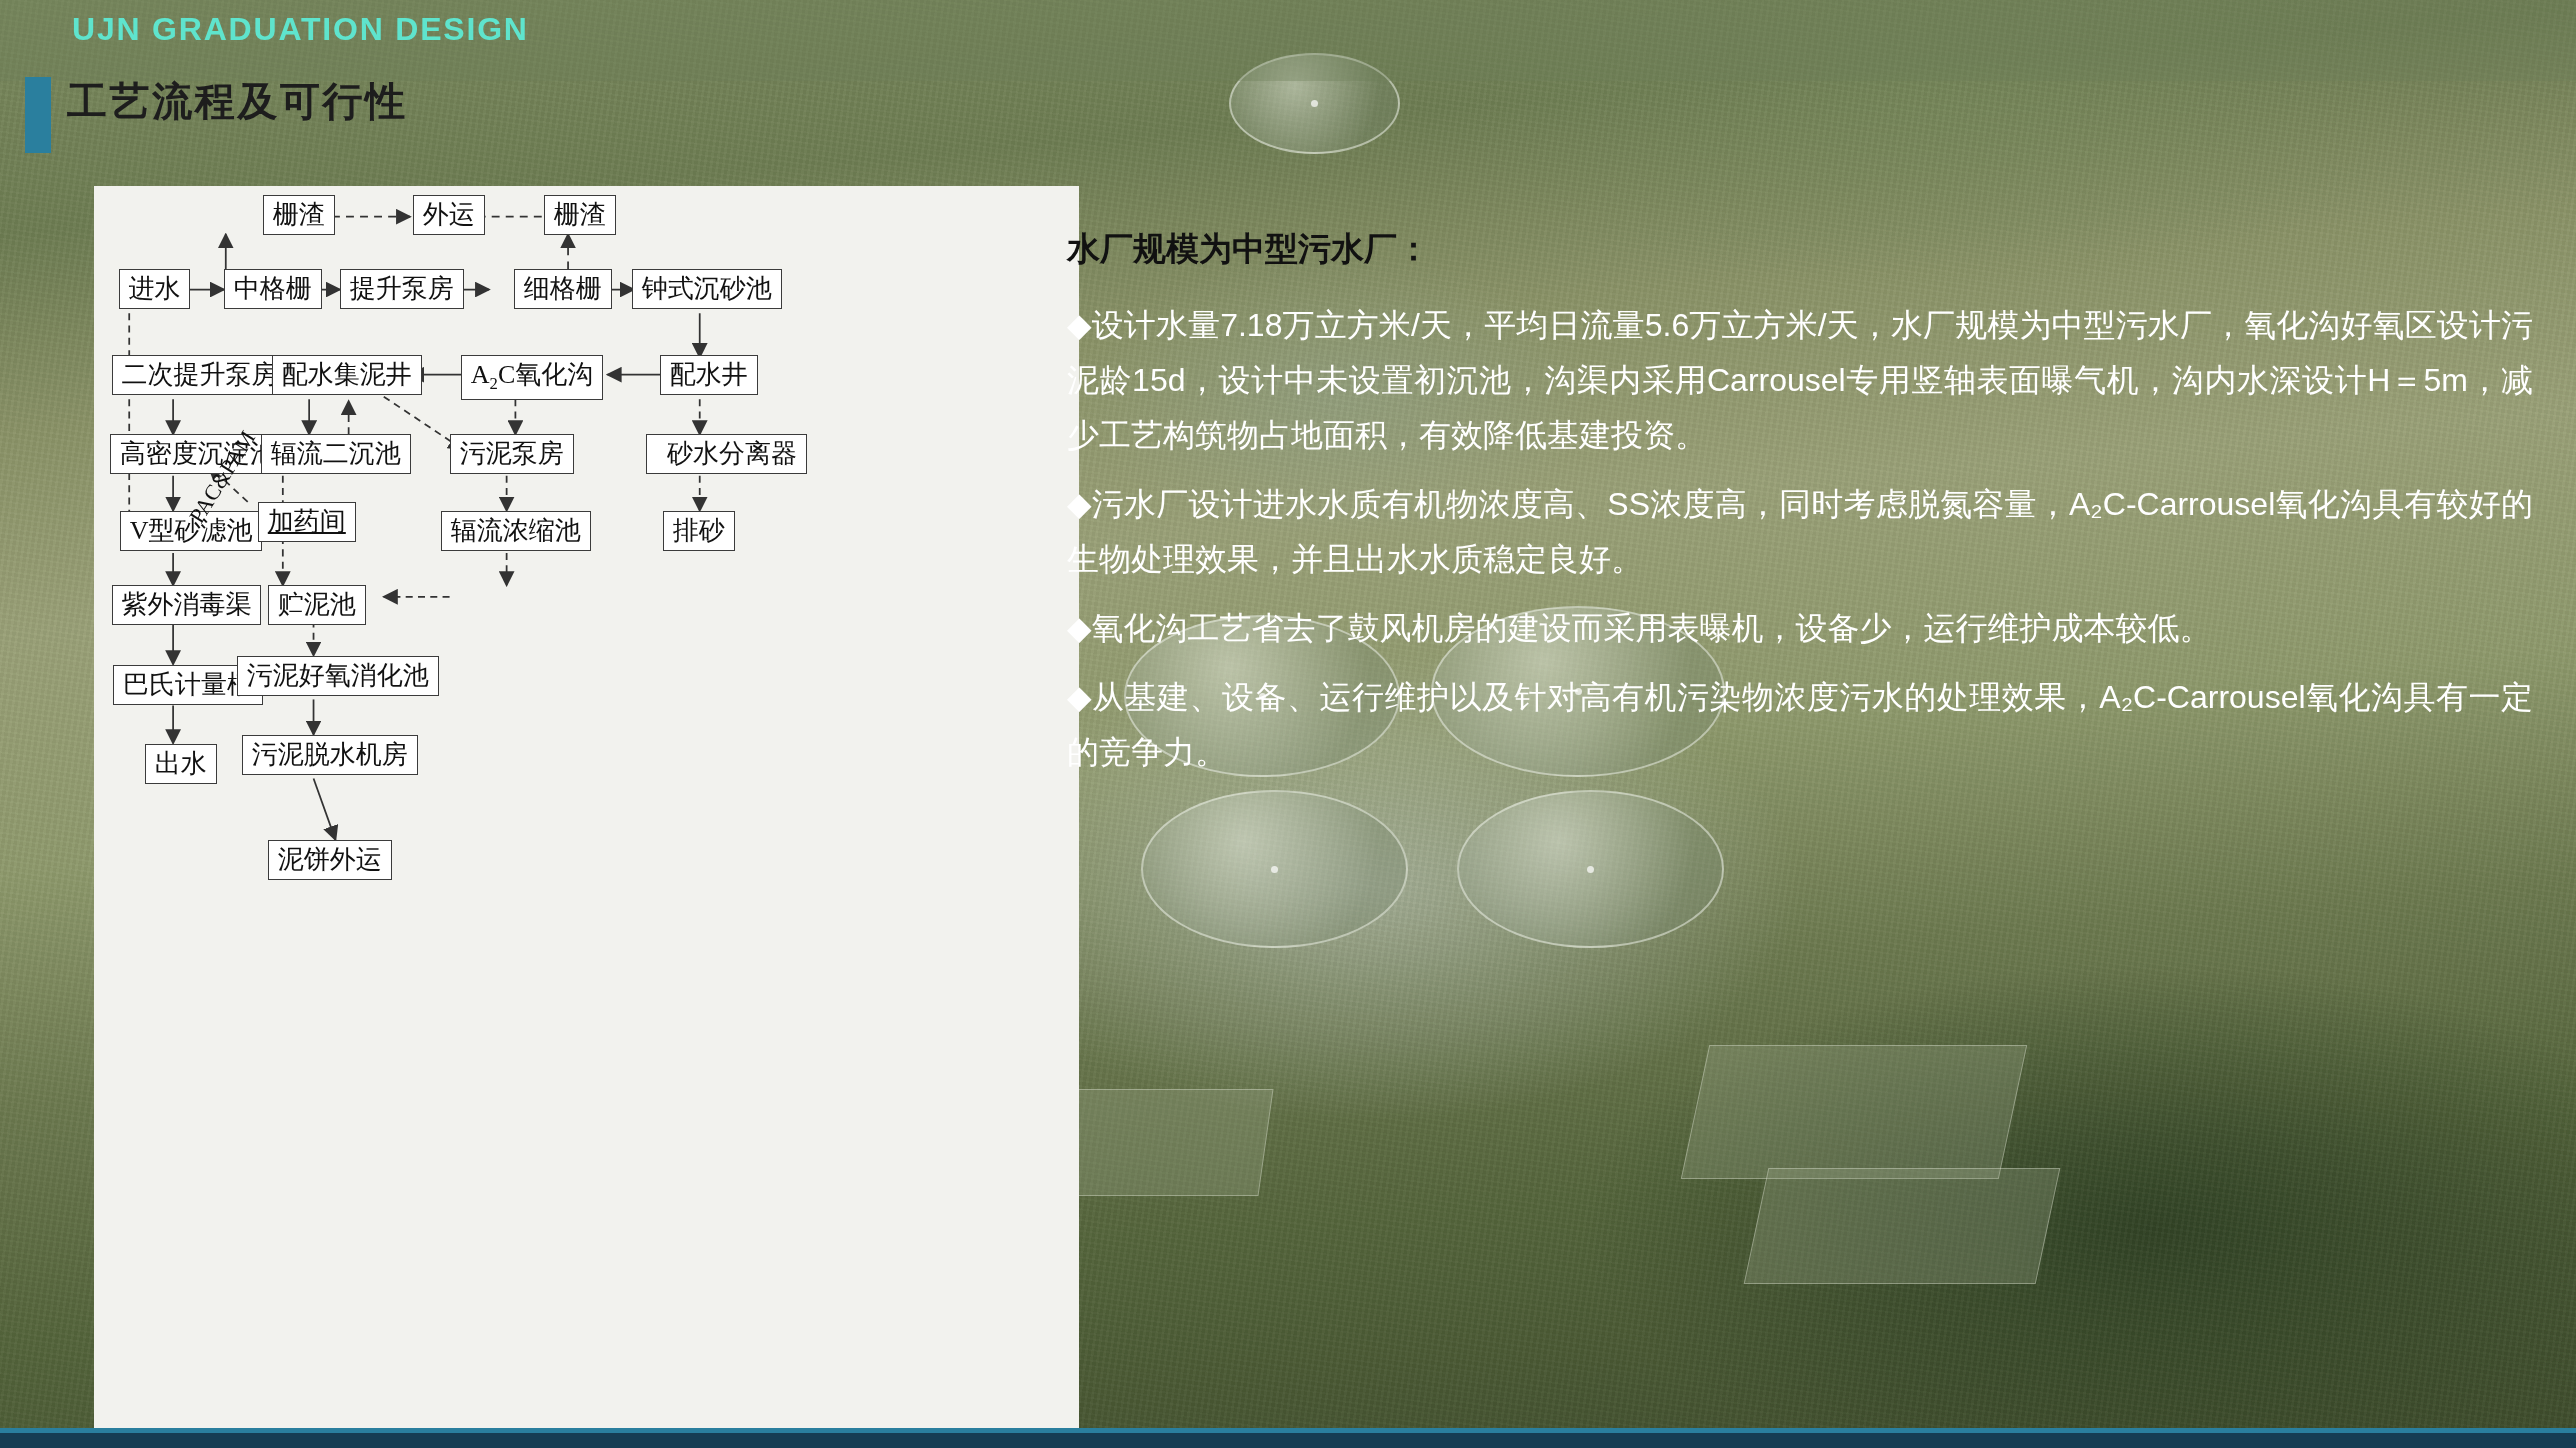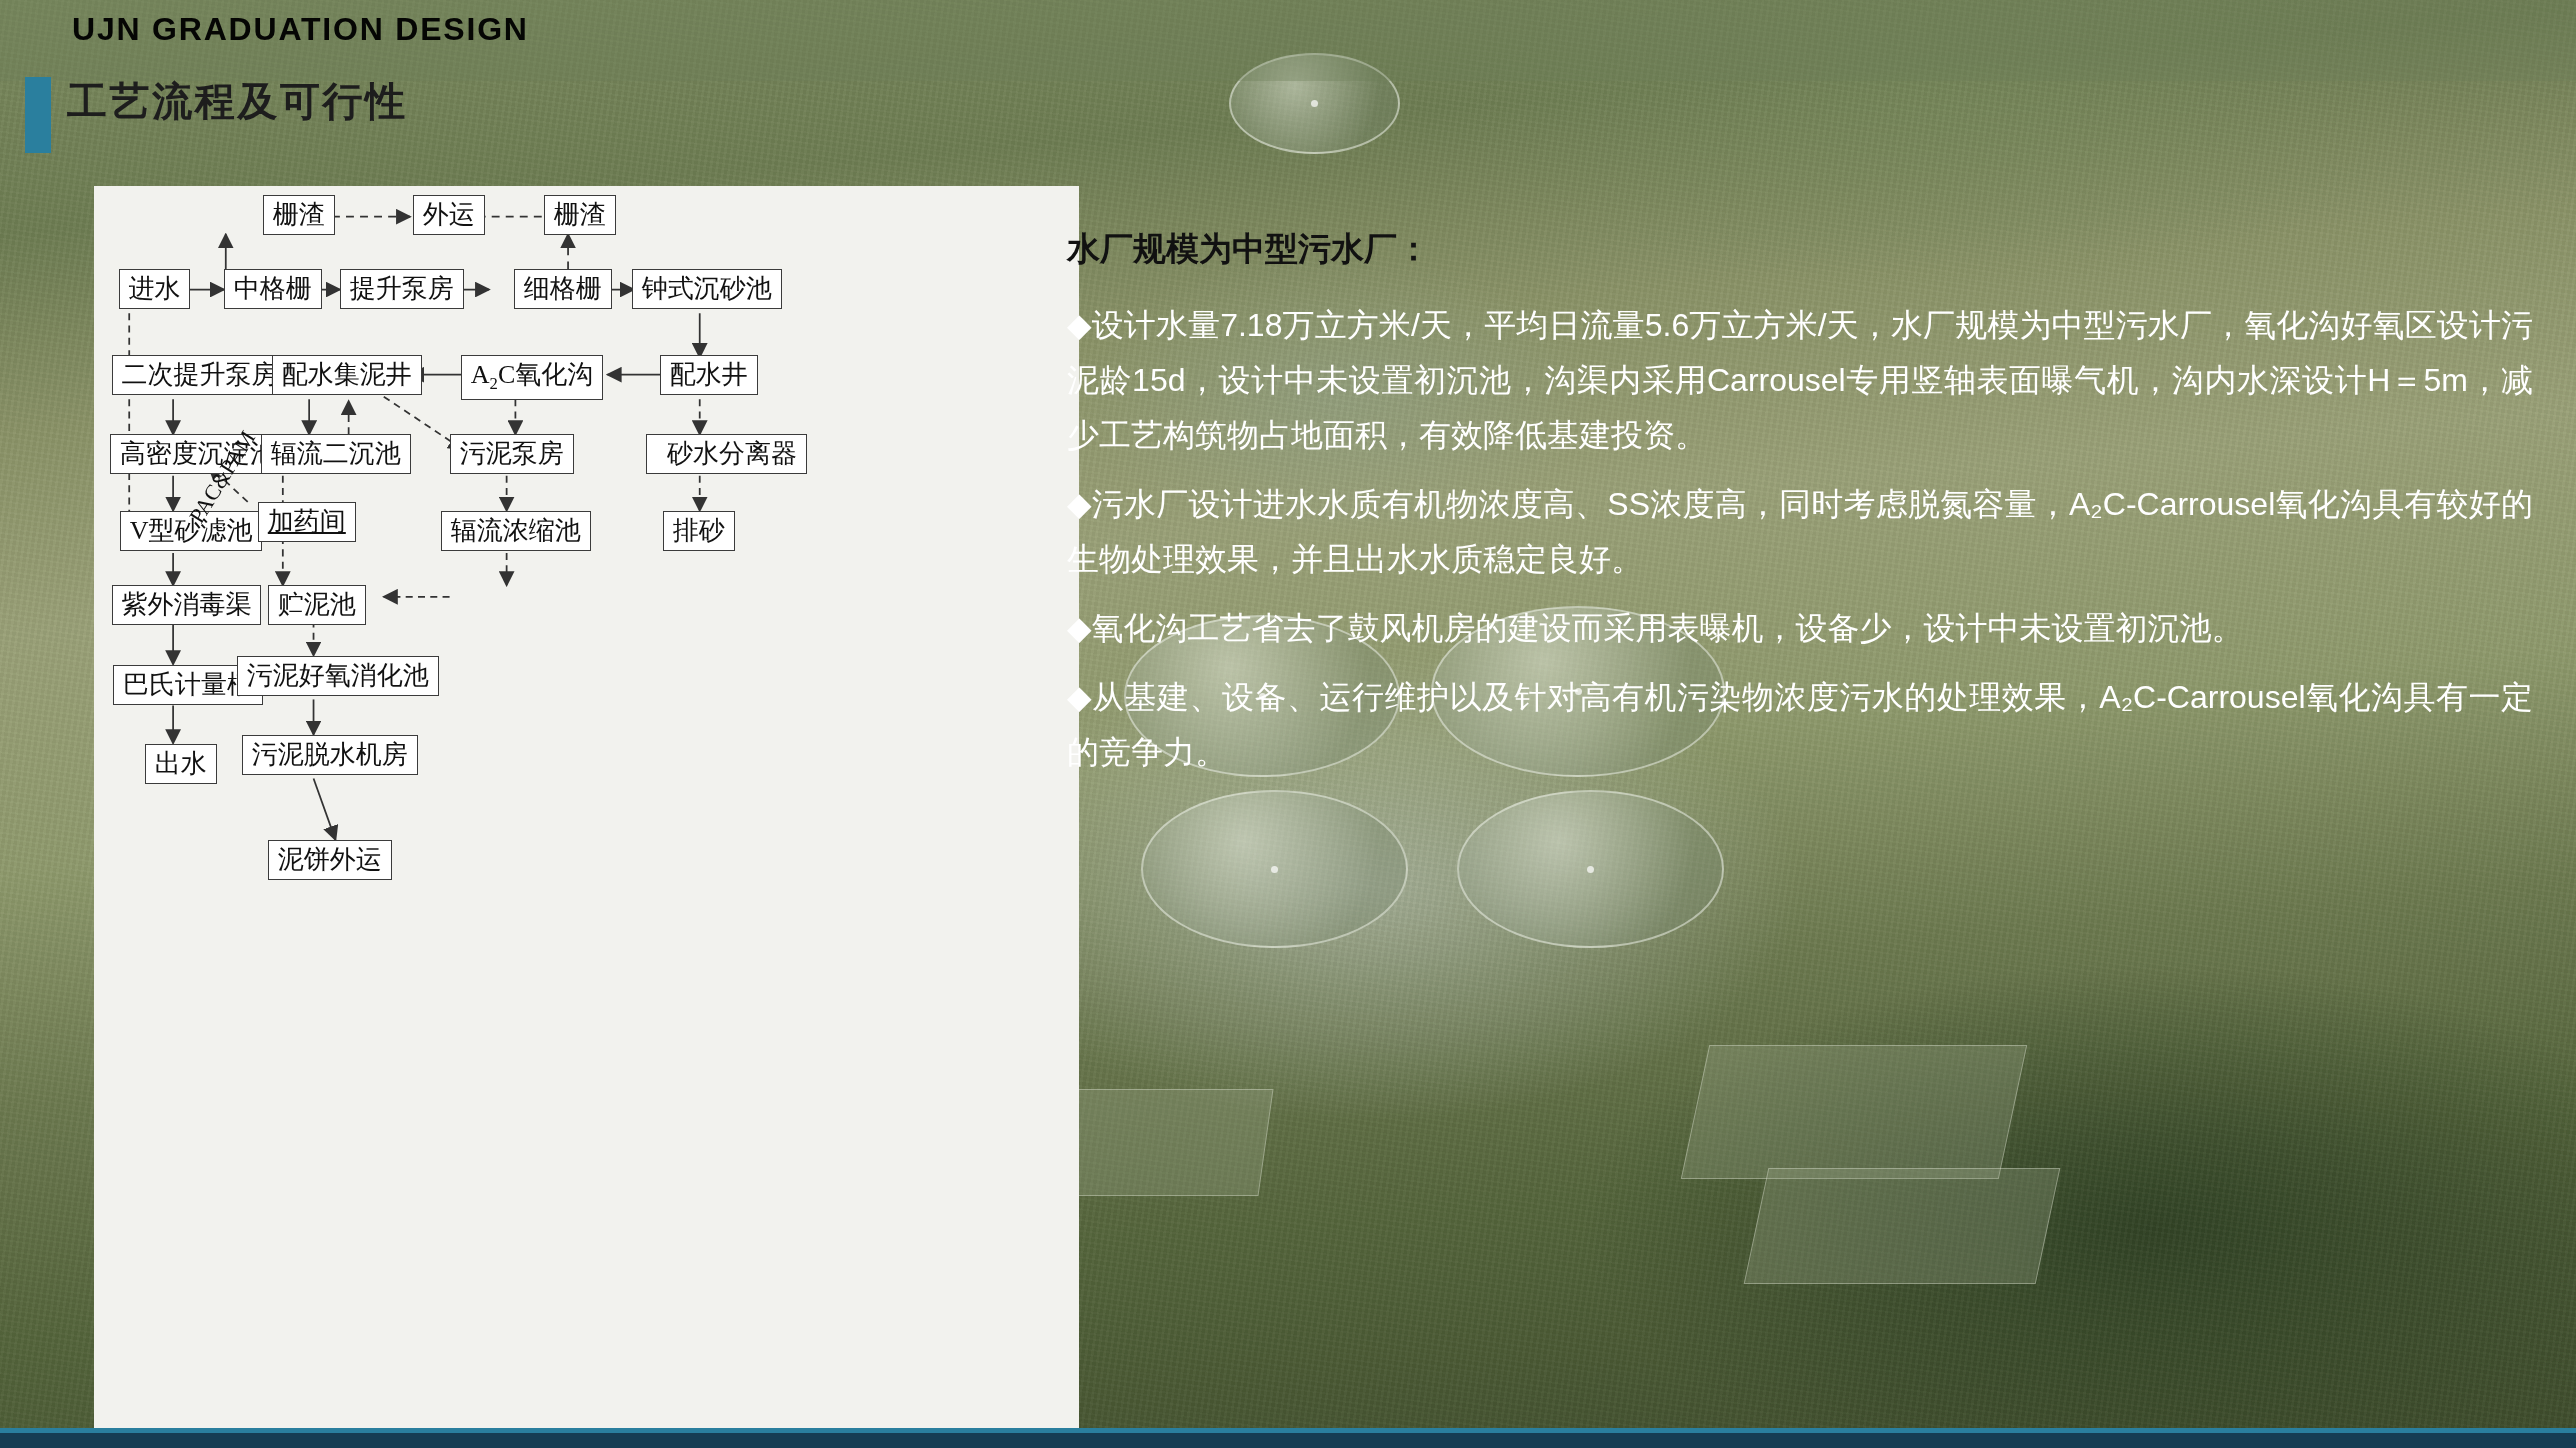--- a/index.html
+++ b/index.html
@@ -22,21 +22,21 @@
         repeating-linear-gradient(98deg, rgba(255,255,255,.045) 0 2.6px, rgba(0,0,0,.045) 2.6px 6.1px),
         repeating-linear-gradient(8deg, rgba(255,255,255,.03) 0 1.8px, rgba(0,0,0,.03) 1.8px 5.3px);
       opacity:.55;}
   
   .tank{position:absolute;border-radius:50%;border:2.6px solid rgba(235,238,228,.55);
         background:radial-gradient(circle at 38% 32%, rgba(222,228,214,.55), rgba(120,135,110,.35) 70%);}
   .tank:after{content:"";position:absolute;left:50%;top:50%;width:7px;height:7px;margin:-3.5px 0 0 -3.5px;border-radius:50%;background:rgba(255,255,255,.7);}
   .rect{position:absolute;border:1.8px solid rgba(225,230,215,.4);background:rgba(160,172,145,.28);}
   
   #headerbar{position:absolute;left:0;top:0;width:100%;height:81px;background:rgba(110,126,88,.35);}
-  #ujn{position:absolute;left:72px;top:10.5px;font-size:32px;letter-spacing:1.8px;font-weight:bold;color:#000000;opacity:.95;}
+  #ujn{position:absolute;left:72px;top:10.5px;font-size:32px;letter-spacing:1.8px;font-weight:bold;color:#5eead4;opacity:.95;}
   #titlebar{position:absolute;left:24.6px;top:77px;width:26px;height:76px;background:#2a7f9e;}
   #title{position:absolute;left:67px;top:74px;font-size:40px;font-weight:bold;color:#1d1d1d;letter-spacing:2.6px;}
   
   #flowpanel{position:absolute;left:51px;top:186px;width:985px;height:1431px;background:#f2f2ee;margin-left:43px;}
   #flowsvg{position:absolute;left:0;top:0;}
   .node{position:absolute;border:1.4px solid #3b3b3b;background:#ffffff;color:#111;
         font-size:26px;line-height:1;display:flex;align-items:center;justify-content:center;
         padding:6.1px 8.8px;white-space:nowrap;font-family:"Liberation Serif","DejaVu Serif",serif;}
   .node sub{font-size:16.7px;vertical-align:sub;}
   .rot{position:absolute;font-size:22px;color:#111;transform:rotate(-58deg);transform-origin:left bottom;
@@ -176,19 +176,19 @@
 
   <div class="node" style="left:174px;top:654px;">泥饼外运</div>
 
   <div class="rot" style="left:112px;top:316px;">PAC&amp;PAM</div>
 </div>
 
 <div id="rightcol">
   <div id="rhead">水厂规模为中型污水厂：</div>
   <div class="para">◆设计水量7.18万立方米/天，平均日流量5.6万立方米/天，水厂规模为中型污水厂，氧化沟好氧区设计污泥龄15d，设计中未设置初沉池，沟渠内采用Carrousel专用竖轴表面曝气机，沟内水深设计H＝5m，减少工艺构筑物占地面积，有效降低基建投资。</div>
   <div class="para">◆污水厂设计进水水质有机物浓度高、SS浓度高，同时考虑脱氮容量，A₂C-Carrousel氧化沟具有较好的生物处理效果，并且出水水质稳定良好。</div>
-  <div class="para">◆氧化沟工艺省去了鼓风机房的建设而采用表曝机，设备少，设计中未设置初沉池。</div>
+  <div class="para">◆氧化沟工艺省去了鼓风机房的建设而采用表曝机，设备少，运行维护成本较低。</div>
   <div class="para">◆从基建、设备、运行维护以及针对高有机污染物浓度污水的处理效果，A₂C-Carrousel氧化沟具有一定的竞争力。</div>
 </div>
 
 <div id="bottomline2"></div>
 <div id="bottomline"></div>
 
 
 </body></html>

